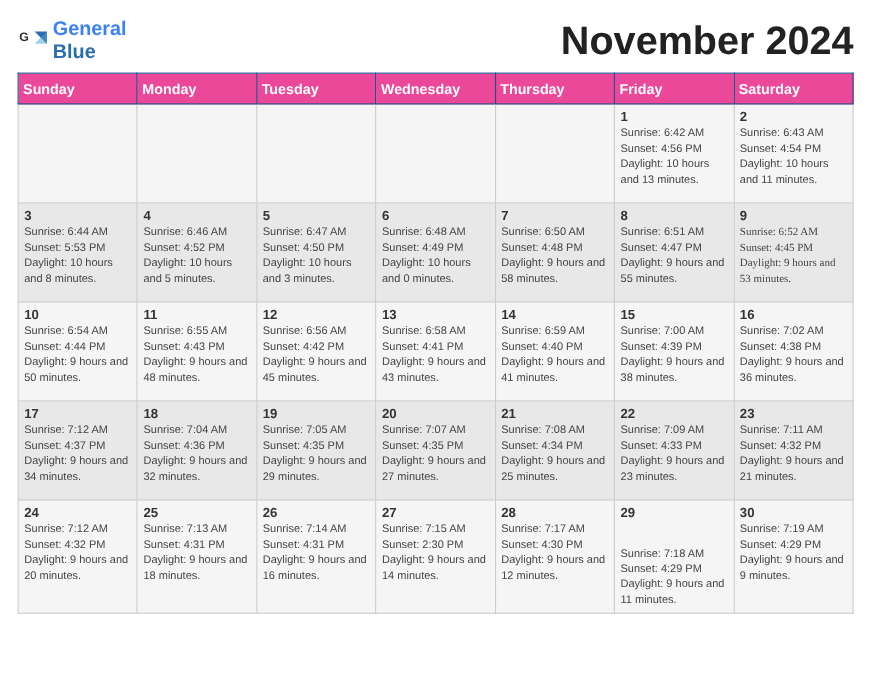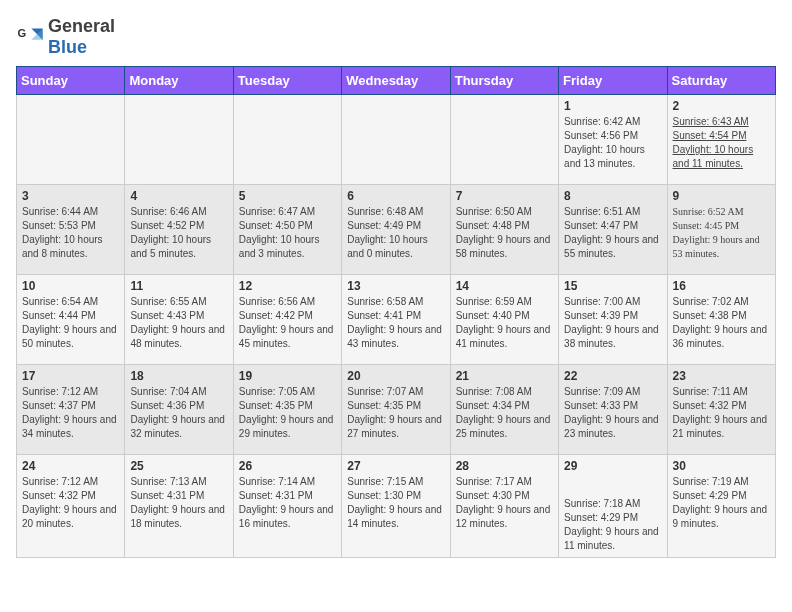--- a/index.html
+++ b/index.html
@@ -17,21 +17,21 @@
       margin-bottom: 8px;
     }
     .logo {
       display: flex;
       align-items: center;
       gap: 4px;
     }
     .logo-text-general {
       font-size: 18px;
       font-weight: bold;
-      color: #404040;
+      color: #3b82f6;
     }
     .logo-text-blue {
       font-size: 18px;
       font-weight: bold;
       color: #2b6cb0;
     }
     .logo-icon {
       width: 28px;
       height: 28px;
     }
@@ -46,21 +46,21 @@
     .subtitle {
       font-size: 14px;
       color: #444;
     }
     table {
       width: 100%;
       border-collapse: collapse;
       table-layout: fixed;
     }
     thead tr th {
-      background-color: #8b5cf6;
+      background-color: #ec4899;
       color: #fff;
       font-size: 13px;
       font-weight: bold;
       padding: 6px 4px;
       text-align: left;
       border: 1px solid #1a4f8a;
     }
     tbody tr td {
       vertical-align: top;
       border: 1px solid #ccc;
@@ -101,20 +101,21 @@
       <polygon points="22,24 38,24 38,8" fill="#4a9fd4" opacity="0.5"></polygon>
     </svg>
     <div>
       <div>
         <span class="logo-text-general">General</span><br>
         <span class="logo-text-blue">Blue</span>
       </div>
     </div>
   </div>
   <div class="title-area">
+    <div class="main-title">November 2024</div>
   </div>
 </div>
 
 <table>
   <thead>
     <tr>
     <th>Sunday</th>
         <th>Monday</th>
         <th>Tuesday</th>
         <th>Wednesday</th>
@@ -131,21 +132,21 @@
         <td class="empty-cell"></td>
         <td class="empty-cell"></td>
         <td>
           <span class="day-number">1</span>
           <div class="day-info" style="white-space: pre-line;">Sunrise: 6:42 AM
 Sunset: 4:56 PM
 Daylight: 10 hours and 13 minutes.</div>
         </td>
         <td>
           <span class="day-number">2</span>
-          <div class="day-info" style="white-space: pre-line; text-decoration: underline;">Sunrise: 6:43 AM
+          <div class="day-info" style="white-space: pre-line;">Sunrise: 6:43 AM
 Sunset: 4:54 PM
 Daylight: 10 hours and 11 minutes.</div>
         </td>
       </tr>
       <tr>
         <td>
           <span class="day-number">3</span>
           <div class="day-info" style="white-space: pre-line;">Sunrise: 6:44 AM
 Sunset: 5:53 PM
 Daylight: 10 hours and 8 minutes.</div>
@@ -290,21 +291,21 @@
         </td>
         <td>
           <span class="day-number">26</span>
           <div class="day-info" style="white-space: pre-line;">Sunrise: 7:14 AM
 Sunset: 4:31 PM
 Daylight: 9 hours and 16 minutes.</div>
         </td>
         <td>
           <span class="day-number">27</span>
           <div class="day-info" style="white-space: pre-line;">Sunrise: 7:15 AM
-Sunset: 1:30 PM
+Sunset: 2:30 PM
 Daylight: 9 hours and 14 minutes.</div>
         </td>
         <td>
           <span class="day-number">28</span>
           <div class="day-info" style="white-space: pre-line;">Sunrise: 7:17 AM
 Sunset: 4:30 PM
 Daylight: 9 hours and 12 minutes.</div>
         </td>
         <td>
           <span class="day-number">29</span>

